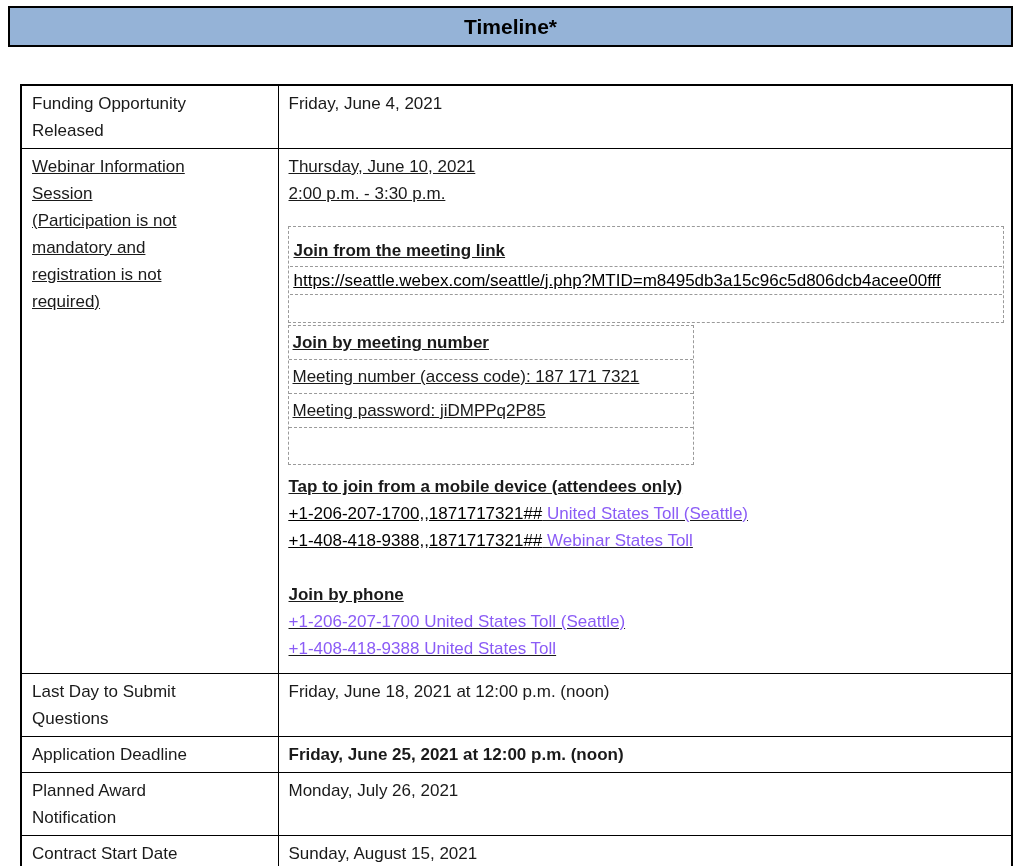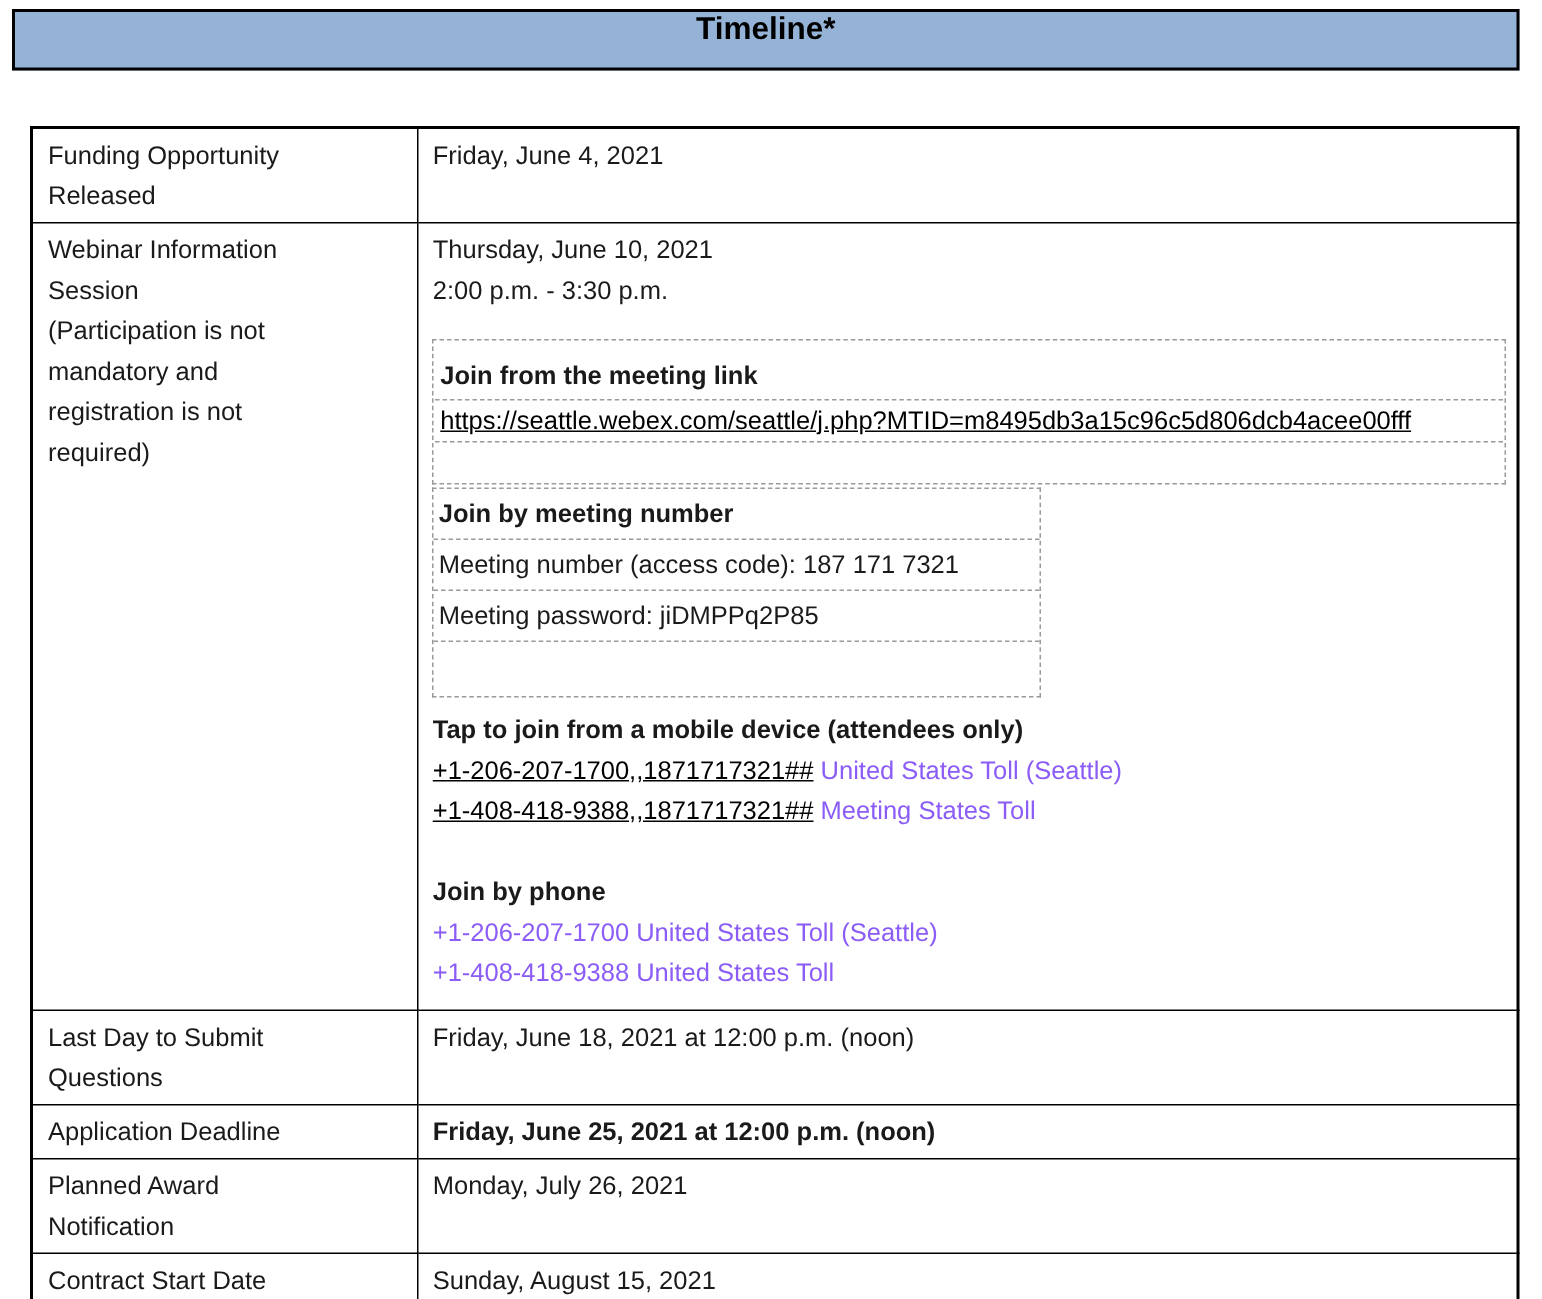--- a/index.html
+++ b/index.html
@@ -12,21 +12,21 @@
     overflow: hidden;
   }
 
   
   .title-bar {
     position: absolute;
     left: 8px; top: 6px;
     width: 1001px; height: 37px;
     background: #95B3D7;
     border: 2px solid #000;
-    display: flex; align-items: flex-start; justify-content: center;
+    display: flex; align-items: center; justify-content: center;
     font-weight: bold;
     font-size: 21px;
     color: #000;
   }
 
   
   table.timeline {
     position: absolute;
     left: 20px; top: 84px;
     width: 993px;
@@ -37,21 +37,21 @@
   table.timeline td {
     border: 1px solid #000;
     vertical-align: top;
     padding: 4px 10px;
     line-height: 27px;
   }
   table.timeline { border: 2px solid #000; }
   col.c1 { width: 257px; }
 
   tr.r1 td  { height: 44px; margin-left: 16px; }
-  tr.r2 td  { height: 516px; }
+  tr.r2 td  { height: 516px; text-decoration: underline; }
   tr.r3 td  { height: 45px; }
   tr.r4 td  { height: 19px; }
   tr.r5 td  { height: 45px; }
   tr.r6 td  { height: 16px; }
 
   .bold { font-weight: bold; }
   .muted { color: #8b5cf6; }
 
   a.link {
     color: #000000;
@@ -158,21 +158,21 @@
         <div class="mn-row">Meeting number (access code): 187 171 7321</div>
         <div class="mn-row">Meeting password: jiDMPPq2P85</div>
         <div class="mn-row spacer-b"></div>
       </div>
 
       <div class="bold mt-section">Tap to join from a mobile device (attendees only)</div>
       <div>
         <a class="link">+1-206-207-1700,,1871717321##</a><span class="muted"> United States Toll (Seattle)</span>
       </div>
       <div>
-        <a class="link">+1-408-418-9388,,1871717321##</a><span class="muted"> Meeting States Toll</span>
+        <a class="link">+1-408-418-9388,,1871717321##</a><span class="muted"> Webinar States Toll</span>
       </div>
 
       <div class="blank-line"></div>
 
       <div class="bold">Join by phone</div>
       <div class="muted">+1-206-207-1700 United States Toll (Seattle)</div>
       <div class="muted">+1-408-418-9388 United States Toll</div>
     </td>
   </tr>
 

